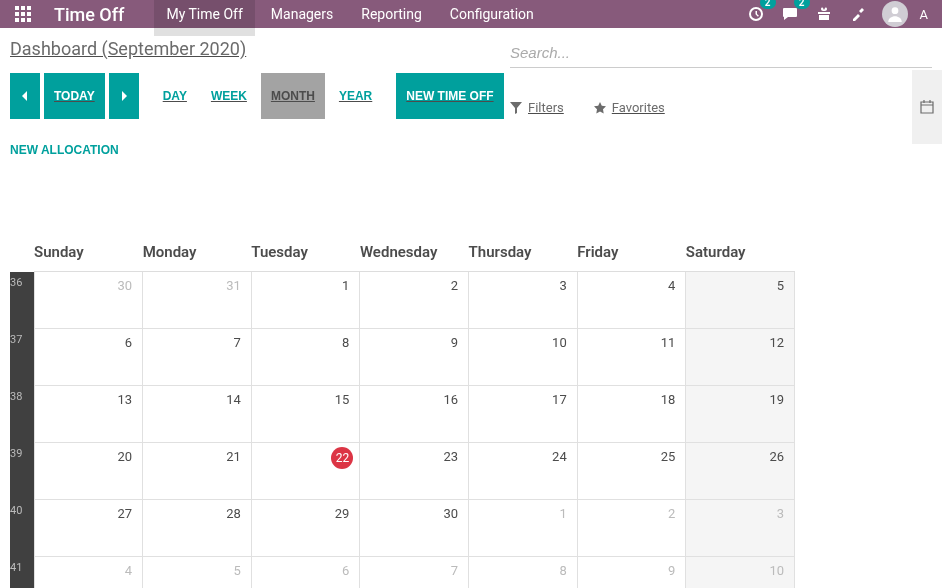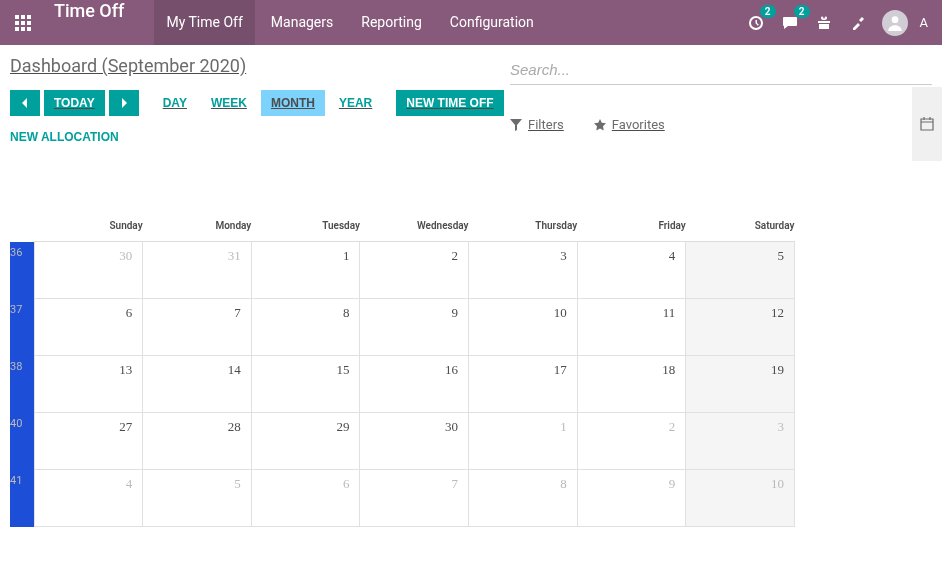--- a/index.html
+++ b/index.html
@@ -1,19 +1,19 @@
 <!DOCTYPE html>
 <html><head>
 <meta charset="utf-8">
 <style>
   * { box-sizing: border-box; margin: 0; padding: 0; }
   body { font-family: -apple-system, BlinkMacSystemFont, "Segoe UI", Roboto, Helvetica, Arial, sans-serif; font-size: 13px; color: #4c4c4c; background: #fff; width: 942px; height: 588px; overflow: hidden; }
 
   
-  .navbar { height: 45px; background: #875a7b; color: #fff; display: flex; padding: 0 8px 0 0; }
+  .navbar { height: 28px; background: #875a7b; color: #fff; display: flex; align-items: center; padding: 0 8px 0 0; }
   .nav-apps { width: 46px; height: 46px; display:flex; align-items:center; justify-content:center; cursor:pointer; }
   .nav-apps svg { width: 16px; height:16px; fill:#fff; }
   .nav-title { font-size: 18px; font-weight: 500; margin: 0 30px 0 8px; }
   .nav-menu { display:flex; gap: 4px; }
   .nav-item { padding: 14px 12px; font-size: 14px; color: #ffffff; cursor:pointer; white-space:nowrap; }
   .nav-item.active { background: rgba(0,0,0,0.12); }
   .nav-spacer { flex:1; }
   .nav-right { display:flex; align-items:center; gap: 14px; padding-right: 6px; }
   .nav-icon { position:relative; width: 20px; height: 20px; display:flex; align-items:center; justify-content:center; cursor:pointer; }
   .nav-icon svg { width: 16px; height:16px; fill:#fff; }
@@ -21,45 +21,45 @@
   .avatar { width: 26px; height: 26px; border-radius: 50%; background:#d0cdd4; display:flex; align-items:center; justify-content:center; }
   .avatar svg { width:18px; height:18px; fill:#fff; }
   .user-letter { font-size:13px; color:#fff; margin-left:-2px;}
 
   
   .controlbar { display:flex; padding: 10px 10px 0 10px; text-decoration: underline; }
   .cb-left { flex: 0 0 500px; }
   .cb-right { flex: 1; position:relative; }
   .page-title { font-size: 18px; color:#6b6b6b; font-weight: 400; margin-bottom: 14px; }
   .btn-row { display:flex; align-items:center; gap:4px; flex-wrap:wrap; }
-  .btn { display:inline-flex; align-items:center; justify-content:center; height:26px; padding:0 10px; font-size:12px; font-weight:600; border:none; cursor:pointer; }
+  .btn { display:inline-flex; align-items:center; justify-content:center; height:46px; padding:0 10px; font-size:12px; font-weight:600; border:none; cursor:pointer; }
   .btn-teal { background:#00a09d; color:#fff; }
   .btn-arrow { width:30px; padding:0; }
   .btn-arrow svg { width:10px; height:10px; fill:#fff;}
   .btn-view { background:transparent; color:#00a09d; font-weight:600; padding:0 10px; }
-  .btn-view.active { background:#7dd3fc; color:#4c4c4c; }
+  .btn-view.active { background:#a3a3a3; color:#4c4c4c; }
   .btn-link { color:#00a09d; background:transparent; font-weight:600; padding:0; margin-top:8px;}
   .search-wrap { border-bottom:1px solid #ccc; width: 100%; position: relative; }
   .search-wrap input { width:100%; border:none; outline:none; font-size:15px; padding:6px 0; background:transparent; color:#4c4c4c;}
   .search-wrap input::placeholder { color:#aaa; font-style: italic; }
   .right-rail { position:absolute; right:-10px; top: 32px; width: 30px; height: 74px; background:#f0f0f0; display:flex; flex-direction:column; align-items:center; justify-content:center; }
   .right-rail svg { width:14px; height:14px; fill:#6c6c6c;}
   .filters-row { display:flex; gap: 30px; margin-top: 32px; color:#6c6c6c; }
   .filter-btn { display:flex; align-items:center; gap:6px; cursor:pointer; font-size:13px;}
   .filter-btn svg { width:12px; height:12px; fill:#6c6c6c;}
 
   
   .calendar { margin-top: 60px; padding: 0 10px 0 10px; }
   table.cal { width: 785px; border-collapse: collapse; table-layout: fixed;}
   table.cal col.wk { width: 24px; }
-  table.cal th { font-size:10px; font-weight:600; color:#4c4c4c; padding: 10px 0; text-align:right; border-bottom: 1px solid #ddd;}
+  table.cal th { font-size:15px; font-weight:600; color:#4c4c4c; padding: 10px 0; text-align:left; border-bottom: 1px solid #ddd;}
   table.cal th.wk-h { border:none;}
   table.cal td { border:1px solid #e0e0e0; height:57px; vertical-align:top; position:relative;}
-  table.cal td.wk { border:none; font-size:11px; color:#bbb; padding:4px 4px 0 0; text-align:left; vertical-align:top; background:#1d4ed8;}
-  .daynum { position:absolute; top:6px; right:10px; font-size:13px; color:#4c4c4c;font-family:Liberation Serif, serif;}
+  table.cal td.wk { border:none; font-size:11px; color:#bbb; padding:4px 4px 0 0; text-align:left; vertical-align:top; background:#404040;}
+  .daynum { position:absolute; top:6px; right:10px; font-size:13px; color:#4c4c4c;}
   td.other .daynum { color:#bbb;}
   td.weekend { background:#f5f5f5;}
   .today-badge { display:inline-block; background:#dc3545; color:#fff; border-radius:50%; width:22px; height:22px; line-height:22px; text-align:center; font-size:12px; position:absolute; top:4px; right:6px;}
 </style>
 </head>
 <body>
 
 <div class="navbar">
   <div class="nav-apps">
     <svg viewBox="0 0 16 16">
@@ -257,20 +257,44 @@
             <span class="daynum">17</span>
           </td>
           <td class="">
             <span class="daynum">18</span>
           </td>
           <td class="weekend">
             <span class="daynum">19</span>
           </td>
         </tr>
         <tr>
+          <td class="wk">39</td>
+          <td class="">
+            <span class="daynum">20</span>
+          </td>
+          <td class="">
+            <span class="daynum">21</span>
+          </td>
+          <td class="has-today">
+            <span class="today-badge">22</span>
+          </td>
+          <td class="">
+            <span class="daynum">23</span>
+          </td>
+          <td class="">
+            <span class="daynum">24</span>
+          </td>
+          <td class="">
+            <span class="daynum">25</span>
+          </td>
+          <td class="weekend">
+            <span class="daynum">26</span>
+          </td>
+        </tr>
+        <tr>
           <td class="wk">40</td>
           <td class="">
             <span class="daynum">27</span>
           </td>
           <td class="">
             <span class="daynum">28</span>
           </td>
           <td class="">
             <span class="daynum">29</span>
           </td>

